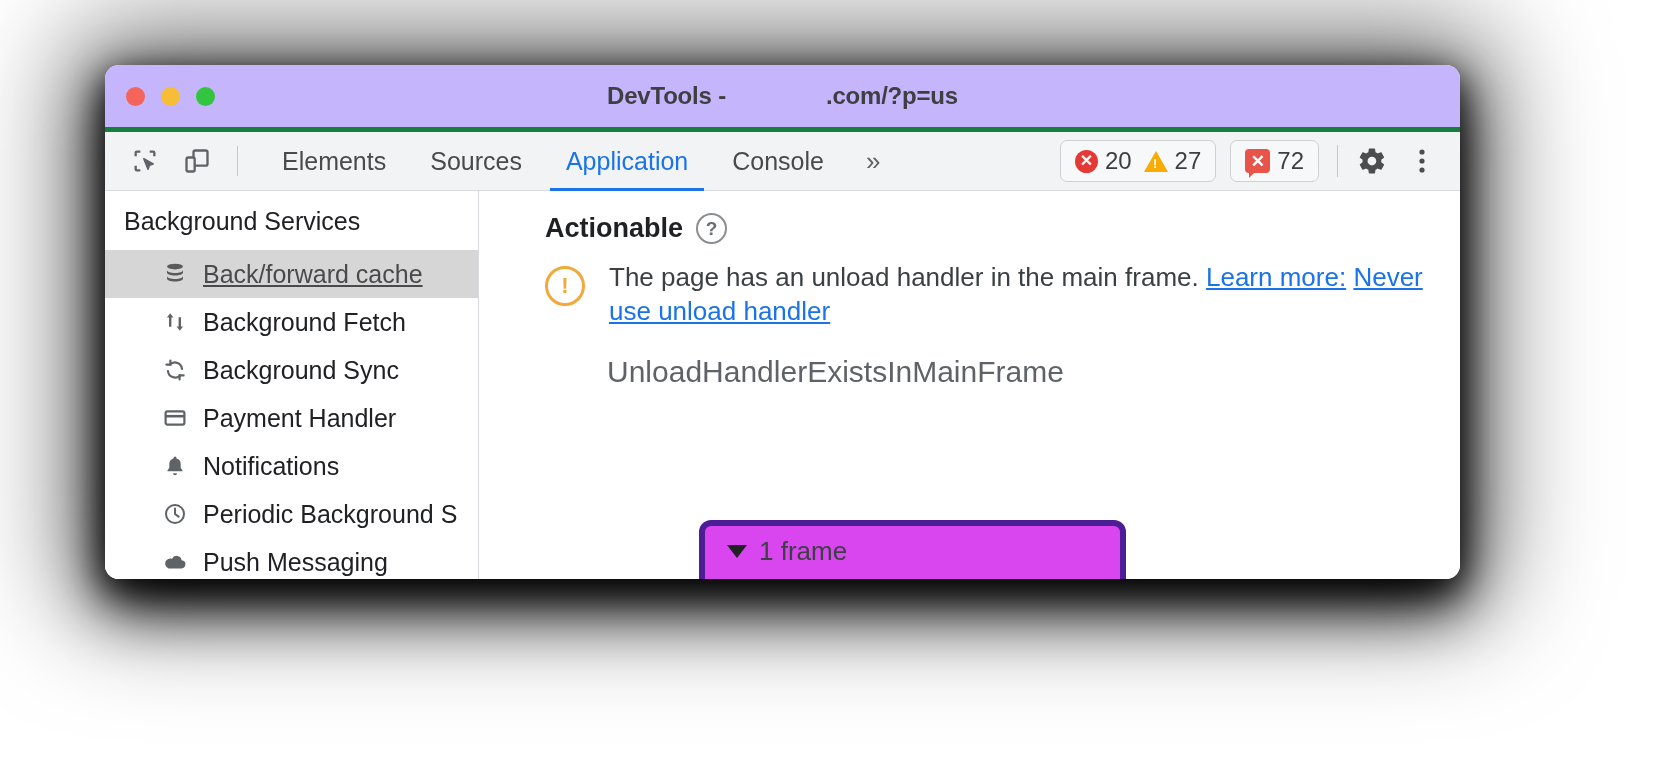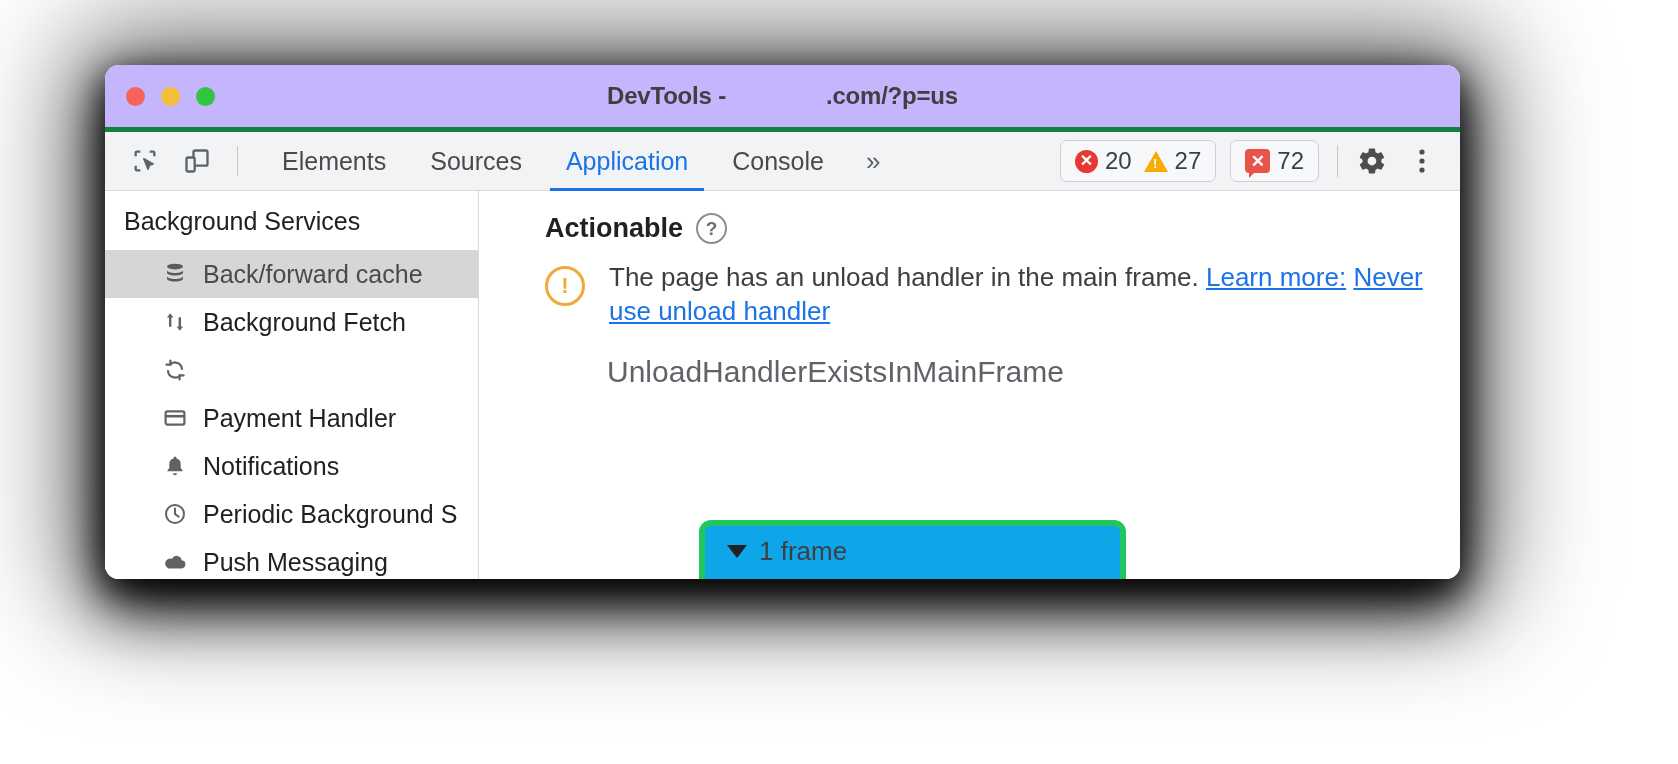--- a/index.html
+++ b/index.html
@@ -242,20 +242,21 @@
     height: 48px;
     padding-left: 56px;
     font-size: 25px;
     color: #202124;
     white-space: nowrap;
     box-sizing: border-box;
   }
   .side-item.selected {
     background: #d6d6d6;
     color: #4a4a4d;
+    text-decoration: underline;
   }
   .side-ico {
     width: 28px;
     height: 28px;
     flex: none;
     display: flex;
     align-items: center;
     justify-content: center;
     color: #5f6368;
   }
@@ -326,24 +327,24 @@
     color: #5f6368;
     margin: 26px 0 0 62px;
   }
 
   .frame-box {
     position: absolute;
     left: 594px;
     top: 455px;
     width: 427px;
     height: 97px;
-    border: 6px solid #22c55e;
+    border: 6px solid #4c1d95;
     border-radius: 12px;
     box-sizing: border-box;
-    background: #0ea5e9;
+    background: #d946ef;
   }
   .frame-row {
     display: flex;
     align-items: center;
     gap: 12px;
     font-size: 26px;
     color: #3c4043;
     padding: 10px 0 0 22px;
   }
   .caret {
@@ -468,20 +469,21 @@
 
         <div class="side-item">
           <span class="side-ico">
             <svg width="24" height="24" viewBox="0 0 24 24" fill="none" stroke="currentColor" stroke-width="2.2" stroke-linecap="round">
               <path d="M19 11a7 7 0 0 0-12-4.4"></path>
               <path d="M5 13a7 7 0 0 0 12 4.4"></path>
               <path d="M7.4 2.6v4h-4"></path>
               <path d="M16.6 21.4v-4h4"></path>
             </svg>
           </span>
+          <span>Background Sync</span>
         </div>
 
         <div class="side-item">
           <span class="side-ico">
             <svg width="24" height="24" viewBox="0 0 24 24" fill="none" stroke="currentColor" stroke-width="2.2">
               <rect x="2.6" y="5.4" width="18.8" height="13.2" rx="1.8"></rect>
               <path d="M2.6 10.2h18.8" stroke-width="2.6"></path>
             </svg>
           </span>
           <span>Payment Handler</span>

